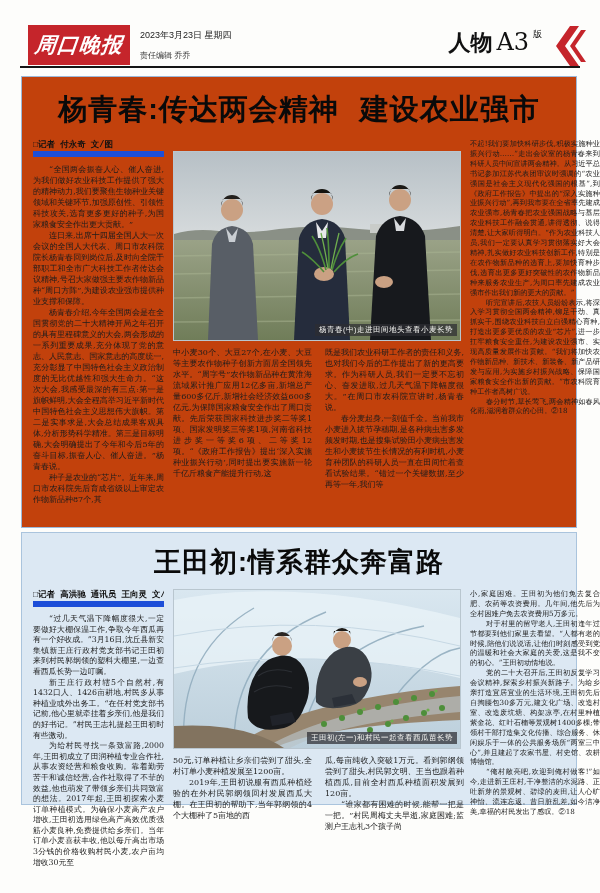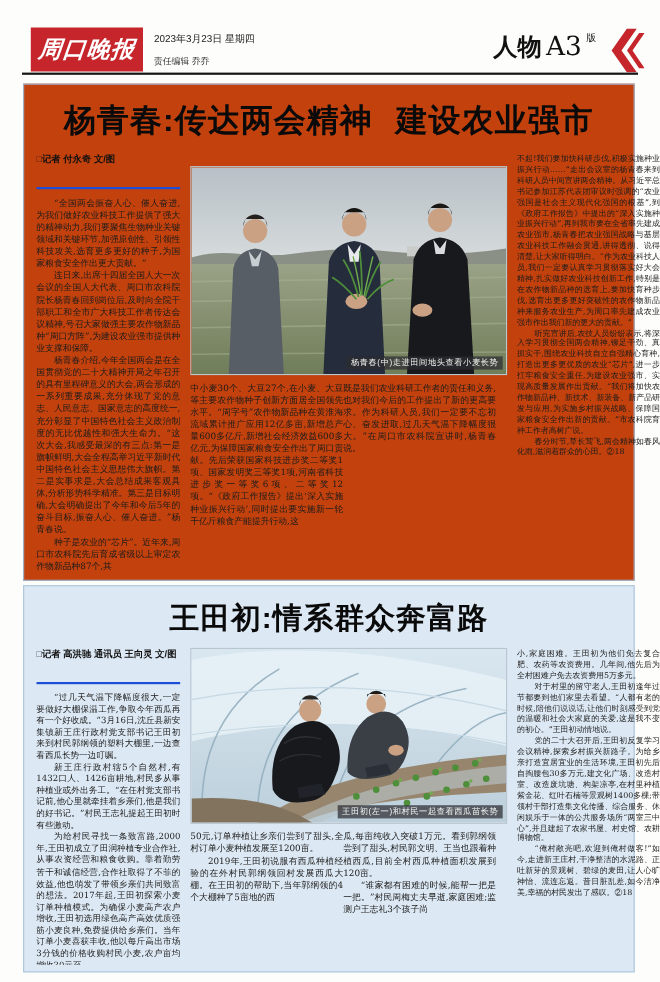--- a/index.html
+++ b/index.html
@@ -15,47 +15,47 @@
   .editor-line{font-size:8px;color:#333;margin-top:8px;}
   .section-block{position:absolute;right:58px;top:28px;display:flex;align-items:flex-start;gap:4px;}
   .section-name{font-size:22px;font-weight:900;font-family:"Liberation Sans",sans-serif;color:#111;}
   .section-pageno{font-size:24px;font-family:"DejaVu Serif",serif;color:#111;}
   .section-ban{font-size:9px;color:#111;}
   .chevron{position:absolute;right:14px;top:26px;}
   .header-rule{position:absolute;left:20px;top:66px;width:560px;height:2px;background:#151515;}
   
   .art1{position:absolute;left:21px;top:76px;width:556px;height:452px;background:#c2410c;
         border:1px solid #9cb9da;box-sizing:border-box;}
-  .art2{position:absolute;left:21px;top:532px;width:556px;height:352px;background:#dce8f3;
+  .art2{position:absolute;left:21px;top:532px;width:556px;height:273px;background:#dce8f3;
         border:1px solid #aac4dd;box-sizing:border-box;}
   .headline{margin:13px 8px 9px;text-align:center;font-family:"Liberation Sans",sans-serif;
         font-weight:900;color:#0a0a0a;word-spacing:12px;}
   .art1 .headline{font-size:29px;letter-spacing:1px;}
   .art2 .headline{font-size:27px;letter-spacing:1px;margin-top:11px;}
   .cols{display:flex;gap:9px;padding:0 11px;align-items:flex-start;}
   .col{width:131px;flex:0 0 131px;overflow:hidden;}
   .col-mid{width:288px;flex:0 0 288px;}
   .col-last{width:130px;flex:0 0 130px;overflow:hidden;}
-  .byline{font-size:8.5px;font-weight:bold;font-family:Liberation Sans, sans-serif;color:#111;
-        border-bottom:2px solid #1d4ed8;padding-bottom:19px;margin-bottom:7px;white-space:nowrap;}
+  .byline{font-size:8.5px;font-weight:bold;font-family:Liberation Mono, monospace;color:#111;
+        border-bottom:6px solid #1d4ed8;padding-bottom:0;margin-bottom:7px;white-space:nowrap;}
   .bt p{margin:0;text-align:justify;text-indent:16px;}
   .bt p.cont{text-indent:0;}
   .sz8 p{font-size:8px;line-height:11px;}
   .sz78 p{font-size:7.8px;line-height:10.6px;}
   .tight p{font-size:7.2px;line-height:9.9px;}
   .a1colh{height:382px;}
   .a2colh{height:288px;}
   
   .photo{position:relative;width:288px;border:1px solid #b9c6cf;box-sizing:border-box;overflow:hidden;}
   .photo1{height:190px;margin-top:12px;}
   .photo2{height:160px;}
   .photo svg{display:block;}
   .caption{position:absolute;right:3px;bottom:4px;background:rgba(45,45,50,0.72);color:#f3f3f0;
         font-size:7.5px;font-family:"Liberation Sans",sans-serif;padding:1px 4px;letter-spacing:.5px;}
-  .mid-cols{display:flex;gap:0;margin-top:6px;}
+  .mid-cols{display:flex;gap:13px;margin-top:6px;}
   .mid-col{width:139px;flex:0 0 139px;overflow:hidden;}
   .a1midh{height:178px;}
   .a2midh{height:120px;}
 </style>
 </head>
 <body>
 
 <div class="page">
 
   <div class="logo-box">
@@ -141,20 +141,21 @@
             </g>
           </svg>
           <div class="caption">杨青春(中)走进田间地头查看小麦长势</div>
         </div>
         <div class="mid-cols">
           <div class="mid-col a1midh bt sz8">
             <p class="cont">中小麦30个、大豆27个,在小麦、大豆等主要农作物种子创新方面居全国领先水平。“周字号”农作物新品种在黄淮海流域累计推广应用12亿多亩,新增总产量600多亿斤,新增社会经济效益600多亿元,为保障国家粮食安全作出了周口贡献。先后荣获国家科技进步奖二等奖1项、国家发明奖三等奖1项,河南省科技进步奖一等奖6项、二等奖12项。“《政府工作报告》提出‘深入实施种业振兴行动’,同时提出要实施新一轮千亿斤粮食产能提升行动,这</p>
           </div>
           <div class="mid-col a1midh bt sz8">
             <p class="cont">既是我们农业科研工作者的责任和义务,也对我们今后的工作提出了新的更高要求。作为科研人员,我们一定要不忘初心、奋发进取,过几天气温下降幅度很大。”在周口市农科院宣讲时,杨青春说。</p>
+            <p>春分麦起身,一刻值千金。当前我市小麦进入拔节孕穗期,是各种病虫害多发频发时期,也是搜集试验田小麦病虫害发生和小麦拔节生长情况的有利时机,小麦育种团队的科研人员一直在田间忙着查看试验结果。“错过一个关键数据,至少再等一年,我们等</p>
           </div>
         </div>
       </div>
       <div class="col-last a1colh bt tight">
         <p class="cont">不起!我们要加快科研步伐,积极实施种业振兴行动……”走出会议室的杨青春来到科研人员中间宣讲两会精神。从习近平总书记参加江苏代表团审议时强调的“农业强国是社会主义现代化强国的根基”,到《政府工作报告》中提出的“深入实施种业振兴行动”,再到我市要在全省率先建成农业强市,杨青春把农业强国战略与基层农业科技工作融会贯通,讲得透彻、说得清楚,让大家听得明白。“作为农业科技人员,我们一定要认真学习贯彻落实好大会精神,扎实做好农业科技创新工作,特别是在农作物新品种的选育上,要加快育种步伐,选育出更多更好突破性的农作物新品种来服务农业生产,为周口率先建成农业强市作出我们新的更大的贡献。”</p>
         <p>听完宣讲后,农技人员纷纷表示,将深入学习贯彻全国两会精神,铆足干劲、真抓实干,围绕农业科技自立自强精心育种,打造出更多更优质的农业“芯片”,进一步扛牢粮食安全重任,为建设农业强市、实现高质量发展作出贡献。“我们将加快农作物新品种、新技术、新装备、新产品研发与应用,为实施乡村振兴战略、保障国家粮食安全作出新的贡献。”市农科院育种工作者高树广说。</p>
         <p>春分时节,草长莺飞,两会精神如春风化雨,滋润着群众的心田。②18</p>
       </div>
     </div>
   </div>

